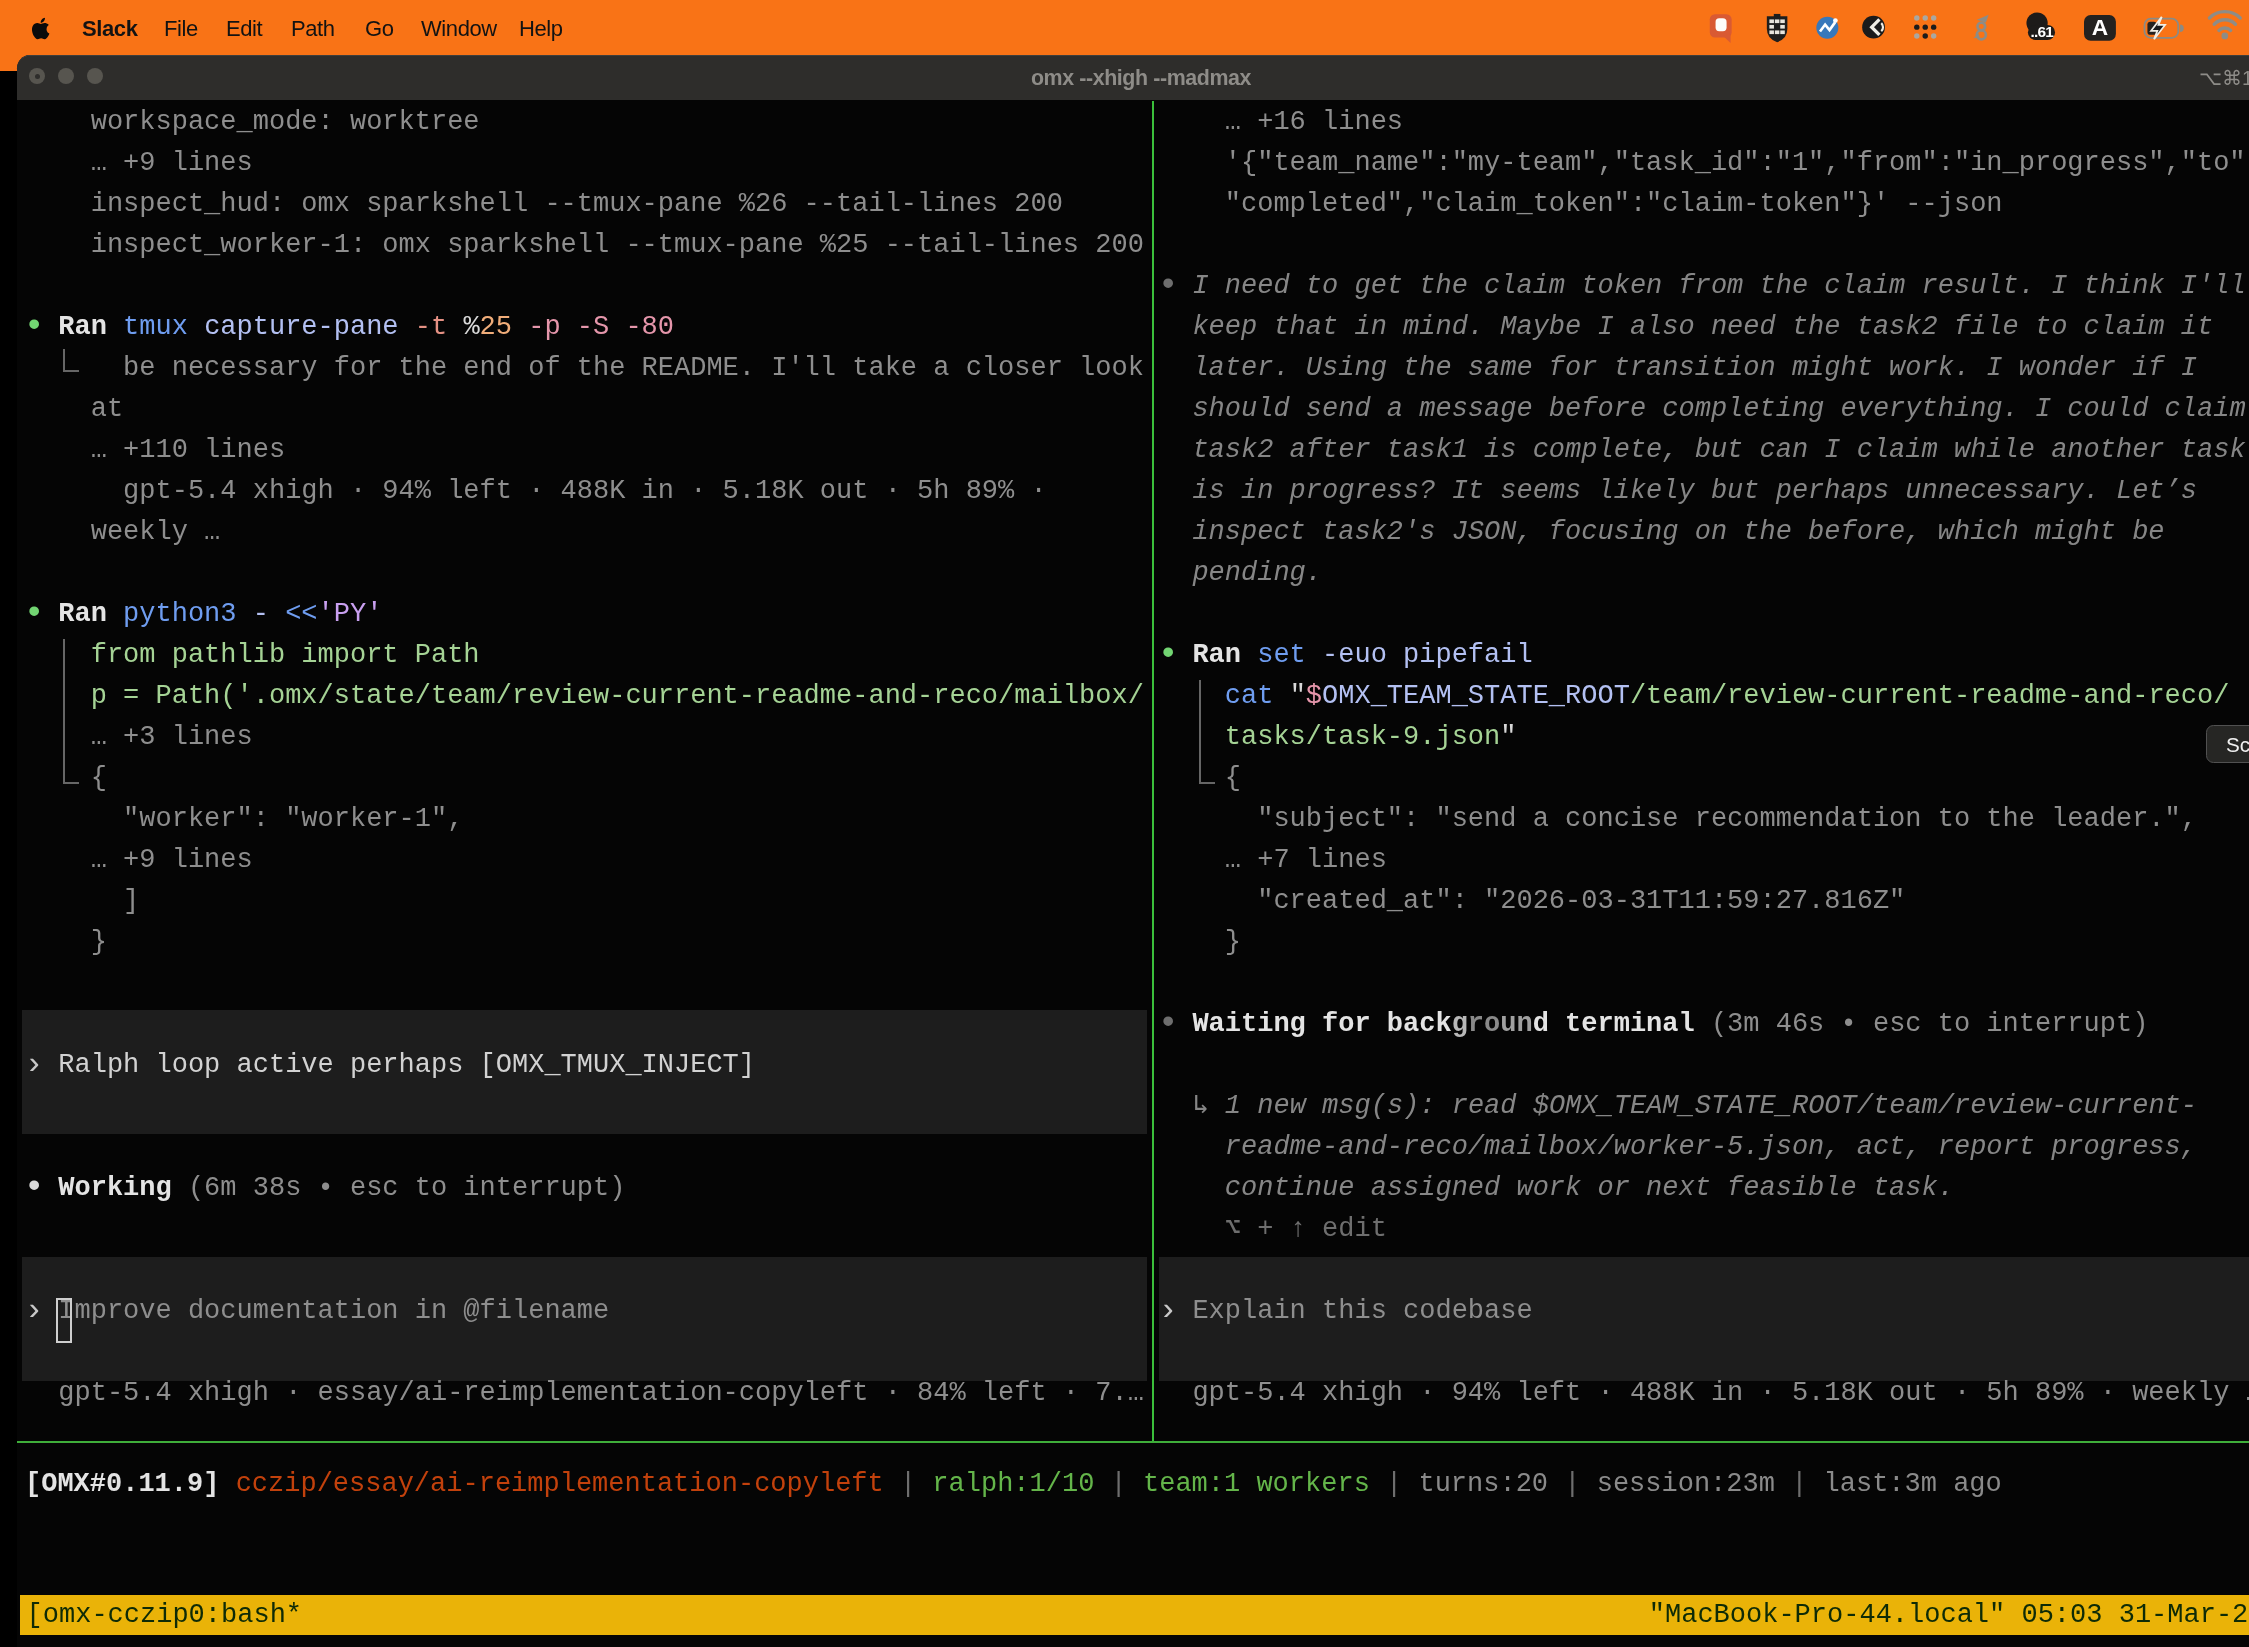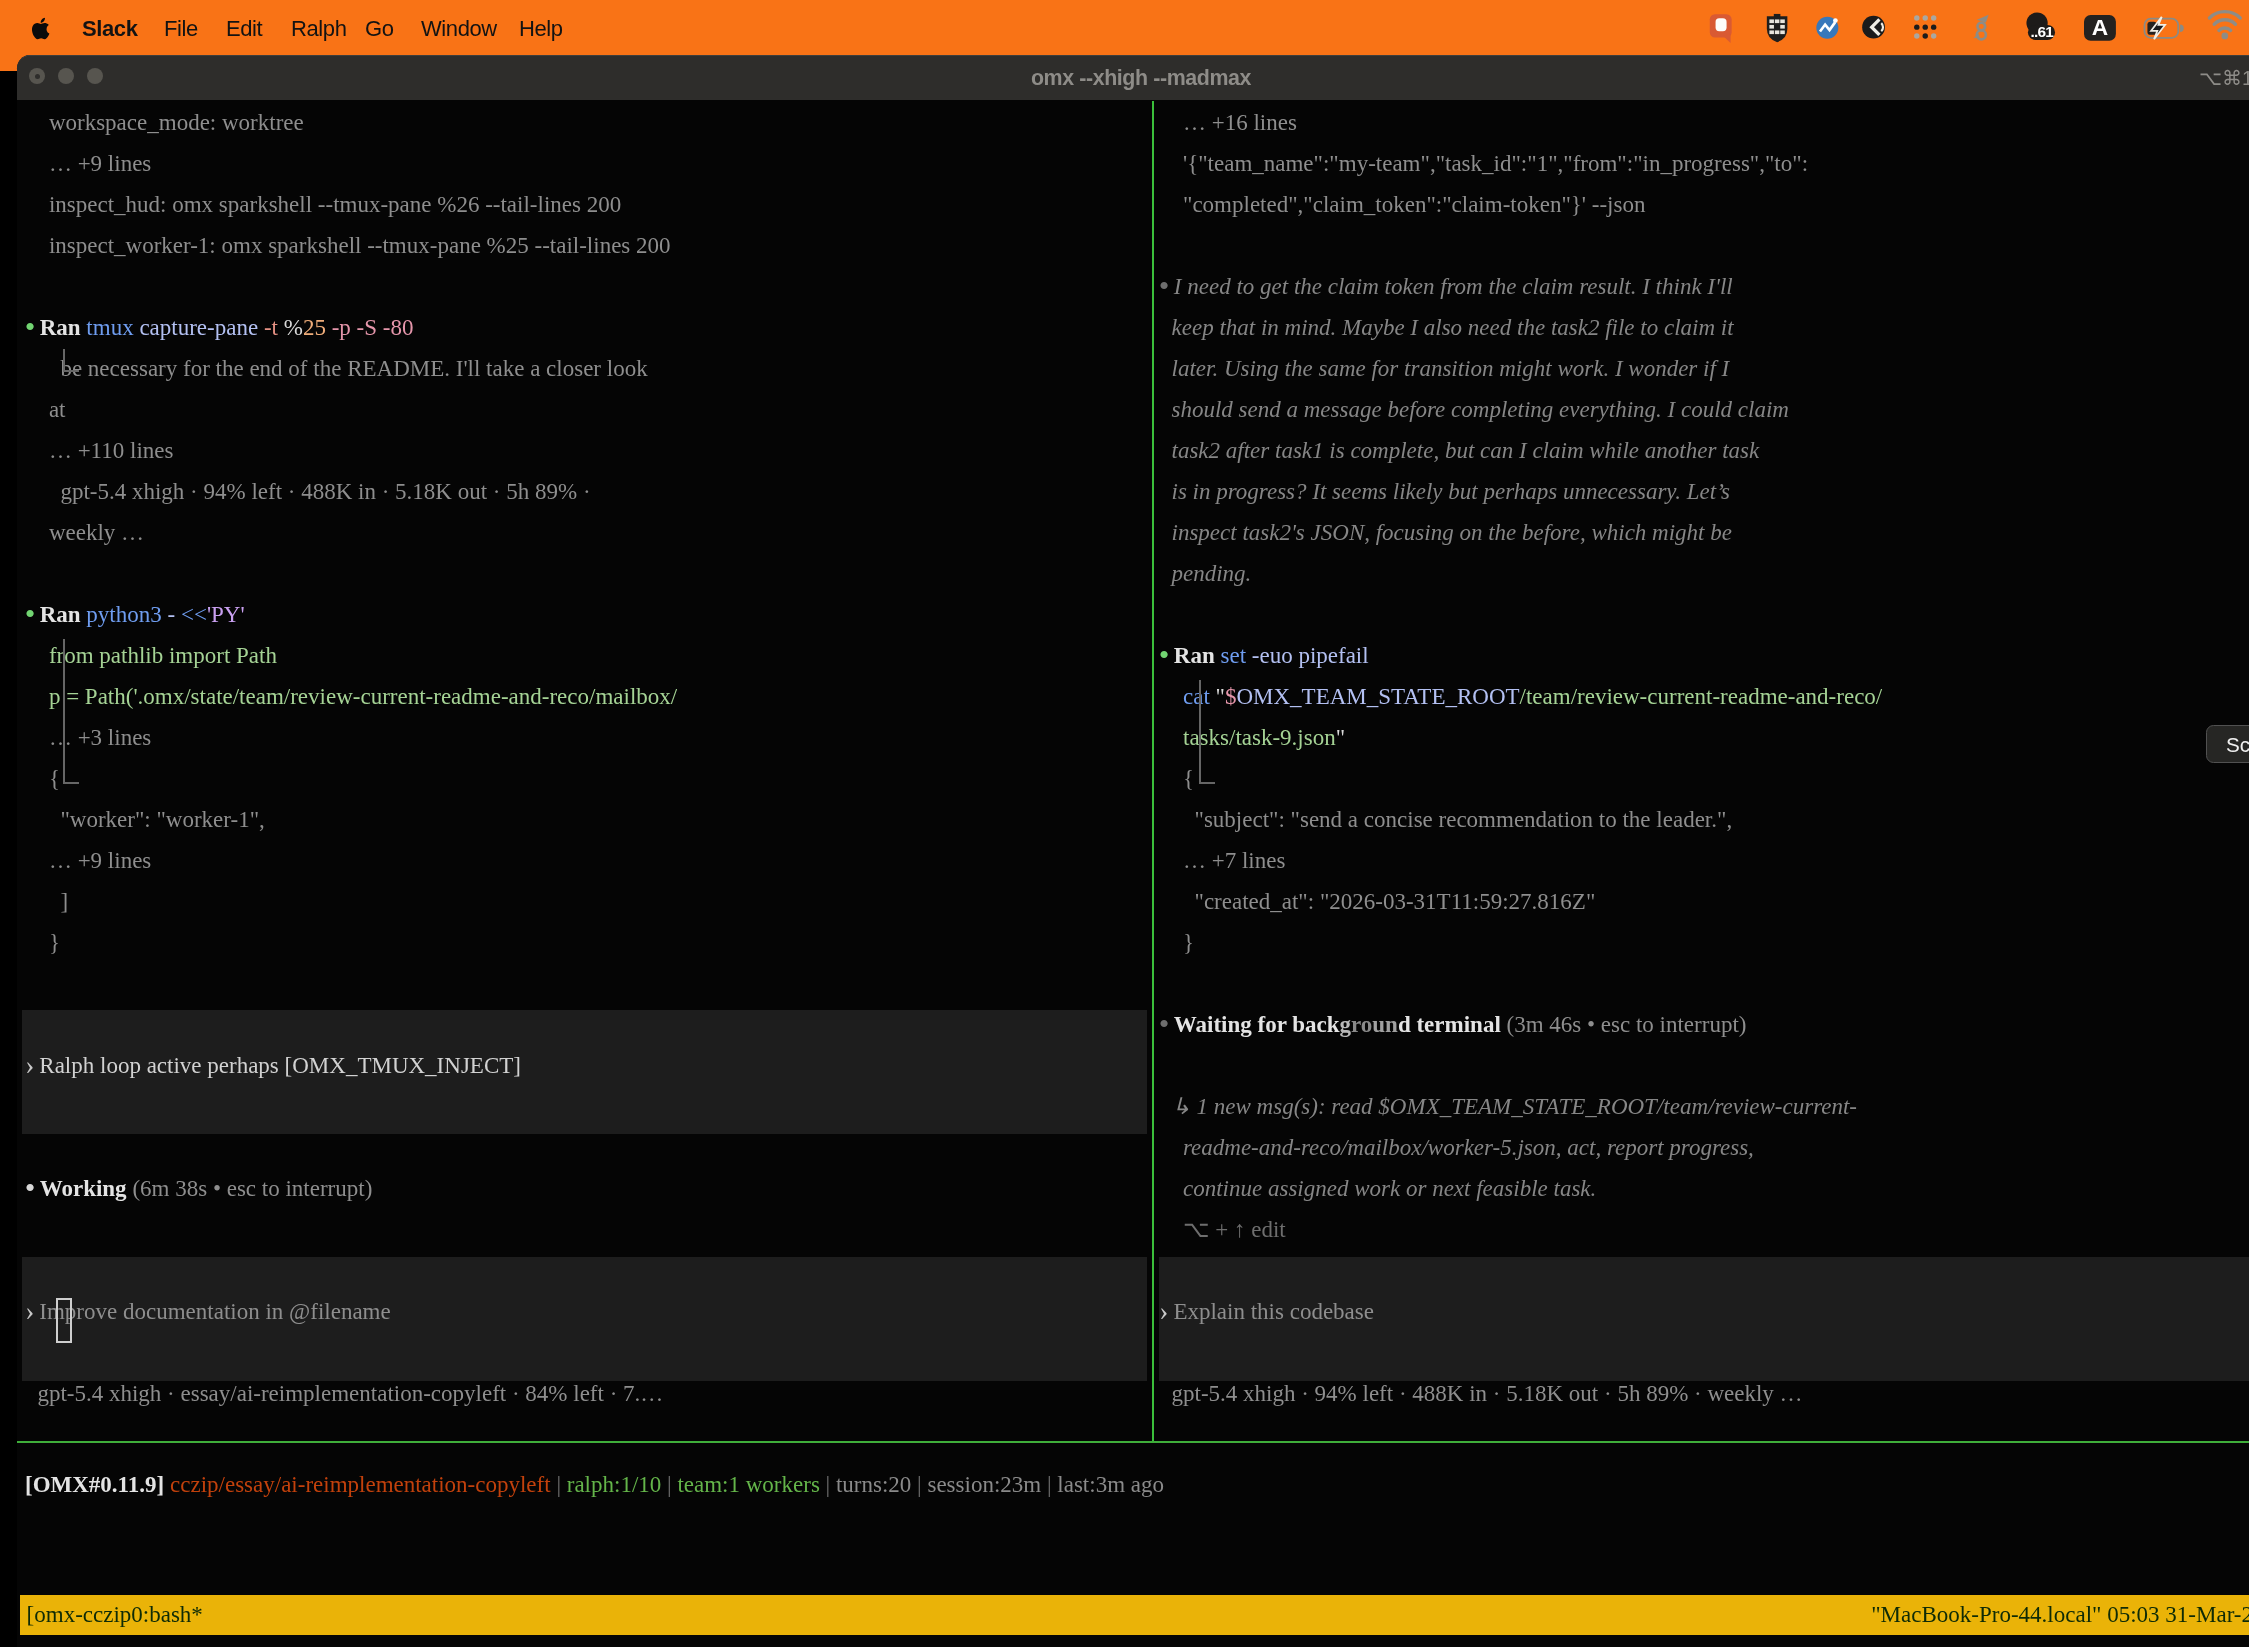--- a/index.html
+++ b/index.html
@@ -4,21 +4,21 @@
 html,body{width:2250px;height:1648px;background:#000;overflow:hidden}
 body{position:relative;font-family:"Liberation Mono",monospace}
 #menu{position:absolute;left:0;top:0;width:2250px;height:71px;background:#f97316}
 .mi{position:absolute;top:0;height:55px;line-height:58px;font-family:"Liberation Sans",sans-serif;font-size:22px;color:#131313;letter-spacing:-0.4px}
 #win{position:absolute;left:17px;top:55px;width:2248px;height:1592px;background:#050505;border-radius:13.3px 13.3px 0 0}
 #tbar{position:absolute;left:0;top:0;width:2248px;height:45px;background:#2e2d2b;border-radius:13.3px 13.3px 0 0;box-shadow:inset 0 0.7px 0 #454441}
 .tl{position:absolute;top:12.5px;width:16px;height:16px;border-radius:50%;background:#57554f}
 #tbar .tt{position:absolute;left:0;right:0;top:0;height:45px;line-height:47px;text-align:center;font-family:"Liberation Sans",sans-serif;font-weight:bold;font-size:21.4px;color:#8e8c88;letter-spacing:-0.4px}
 #tbar .tr{position:absolute;right:11.8px;top:0;height:45px;line-height:47px;font-family:"Liberation Sans",sans-serif;font-size:20px;color:#8e8c88}
 #term{position:absolute;left:0;top:45px;width:2248px;height:1547px;background:#050505}
-pre{font-family:Liberation Serif, serif;font-size:23px;line-height:41px;color:#8e8e8e}
+pre{font-family:Liberation Mono, monospace;font-size:27px;line-height:41px;color:#8e8e8e}
 #lp{position:absolute;left:8.9px;top:2.2px}
 #rp{position:absolute;left:1143px;top:2.2px}
 #st{position:absolute;left:8px;top:1364px}
 .box{position:absolute;background:#1d1d1d}
 .w{color:#e4e4e4;font-weight:bold}
 .wh{color:#d8d8d8}
 .wt{color:#d2d2d2}
 .bl{color:#6f9df0}
 .lv{color:#b3c0f2}
 .pk{color:#e59184}
@@ -42,21 +42,21 @@
 svg{display:block}
 </style></head>
 <body>
 <div id="menu">
   <svg class="mi" style="left:30px;top:15.5px;height:25px;width:21.4px" viewBox="0 0 24 24">
       <path fill="#0b0b0b" d="M12.152 6.896c-.948 0-2.415-1.078-3.96-1.04-2.04.027-3.91 1.183-4.961 3.014-2.117 3.675-.546 9.103 1.519 12.09 1.013 1.454 2.208 3.09 3.792 3.039 1.52-.065 2.09-.987 3.935-.987 1.831 0 2.35.987 3.96.948 1.637-.026 2.676-1.48 3.676-2.948 1.156-1.688 1.636-3.325 1.662-3.415-.039-.013-3.182-1.221-3.22-4.857-.026-3.04 2.48-4.494 2.597-4.559-1.429-2.09-3.623-2.324-4.39-2.376-2-.156-3.675 1.09-4.61 1.09zM15.53 3.83c.843-1.012 1.4-2.427 1.245-3.83-1.207.052-2.662.805-3.532 1.818-.78.896-1.454 2.338-1.273 3.714 1.338.104 2.715-.688 3.56-1.701"></path>
     </svg>
   <span class="mi" style="left:82px;font-weight:bold">Slack</span>
   <span class="mi" style="left:164px">File</span>
   <span class="mi" style="left:226px">Edit</span>
-  <span class="mi" style="left:291px">Ralph</span>
+  <span class="mi" style="left:291px">Path</span>
   <span class="mi" style="left:365px">Go</span>
   <span class="mi" style="left:421px">Window</span>
   <span class="mi" style="left:519px">Help</span>
   <svg id="icons" style="position:absolute;left:1698px;top:0;width:552px;height:55px" viewBox="2300 0 748 75">
     <rect x="2313.7" y="19.3" width="29.8" height="31.7" rx="7" fill="#d95a33"></rect>
     <path d="M2332,49 L2342,58.5 L2342,46 Z" fill="#d95a33"></path>
     <rect x="2321.6" y="24.9" width="15" height="17.7" rx="5" fill="#fdfdfb"></rect>
     <rect x="2401" y="19" width="9" height="5" fill="#1e1e1e"></rect>
     <path d="M2391.5,22 L2419.5,22 L2419.5,39 Q2419.5,53 2405.5,57.5 Q2391.5,53 2391.5,39 Z" fill="#1e1e1e"></path>
     <g fill="#e8e6df">

